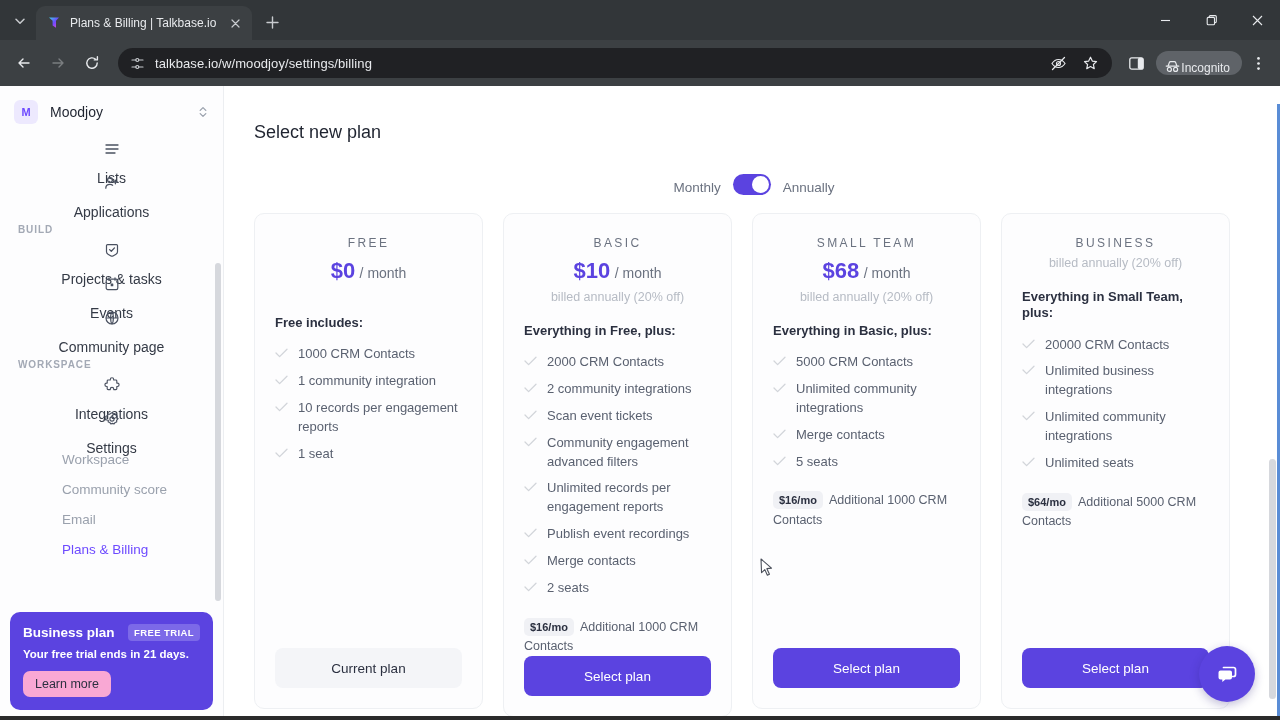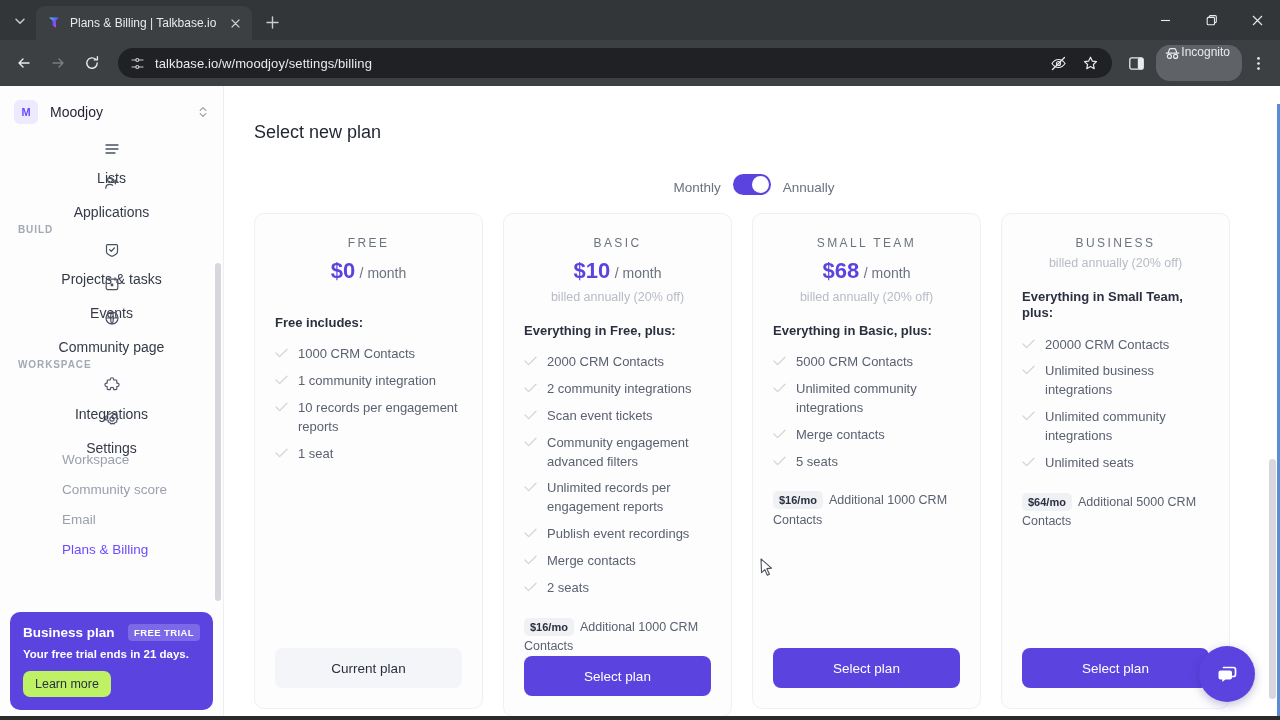--- a/index.html
+++ b/index.html
@@ -62,22 +62,22 @@
     display: flex; align-items: center; padding: 0 8px 0 12px; gap: 10px;
     margin: 0 8px;
   }
   .omnibox-url { color: #e8eaed; font-size: 13px; letter-spacing: .1px; }
   .omni-right { margin-left: auto; display: flex; align-items: center; gap: 4px; }
   .tb-icon {
     width: 28px; height: 28px; border-radius: 50%; display: flex;
     align-items: center; justify-content: center; color: #e8eaed;
   }
   .incognito-pill {
-    height: 36px; background: #5f6368; border-radius: 14px; display: flex;
-    align-items: flex-start; gap: 0; padding: 0 12px 0 8px; color: #e8eaed;
+    height: 24px; background: #5f6368; border-radius: 14px; display: flex;
+    align-items: flex-end; gap: 0; padding: 0 12px 0 8px; color: #e8eaed;
     font-size: 12px; margin-left: 4px;
   }
 
   
   .page { flex: 1; display: flex; background: #ffffff; position: relative; overflow: hidden; }
 
   
   .sidebar {
     width: 224px; flex: 0 0 224px; background: #fdfdfe; border-right: 1px solid #eceef1;
     display: flex; flex-direction: column; position: relative;
@@ -120,21 +120,21 @@
   }
   .trial-top { display: flex; align-items: center; gap: 8px; }
   .trial-title { font-size: 13.5px; font-weight: 700; }
   .trial-badge {
     margin-left: auto; background: #7c69e8; border-radius: 4px; padding: 3px 6px;
     font-size: 9.5px; font-weight: 700; letter-spacing: .4px;
   }
   .trial-sub { font-size: 11.5px; font-weight: 700; margin-top: 7px; }
   .trial-btn {
     margin-top: 11px; display: inline-flex; align-items: center; justify-content: center;
-    background: #bef264; color: #2b3040; font-size: 12.5px; border-radius: 7px;
+    background: #f9a8d4; color: #2b3040; font-size: 12.5px; border-radius: 7px;
     padding: 6px 12px;
   }
 
   
   .main { flex: 1; position: relative; overflow: hidden; background: #fff; margin-top: 18px; }
   .main-inner { padding: 18px 26px 0 30px; }
   .page-title { font-size: 18px; color: #1f2430; font-weight: 400; }
 
   .billing-toggle {
     display: flex; align-items: flex-end; justify-content: center; gap: 12px;

